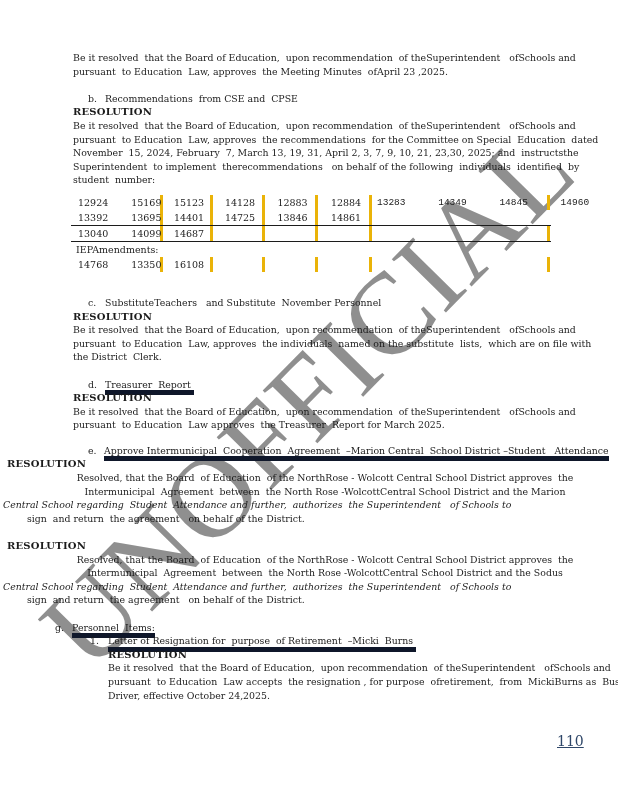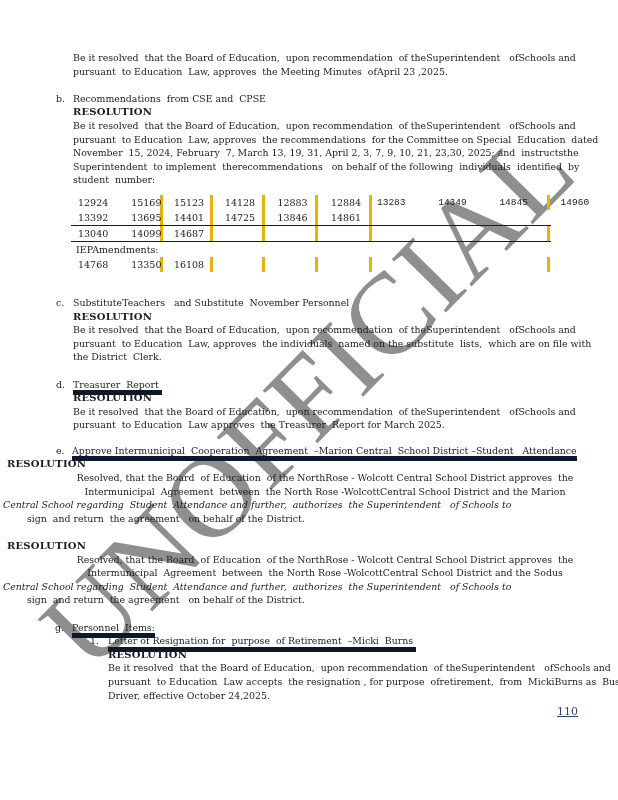--- a/index.html
+++ b/index.html
@@ -34,41 +34,41 @@
   .w17{width:17px;}
   .w16{width:16px;}
   .w18{width:18px;}
   .u{border-bottom:5px solid #0f172a;padding-bottom:0.5px;}
   
   .ml3{margin-left:3px;font-style:italic;}
   .ml7{margin-left:7px;}
   .ml27{margin-left:27px;}
   .ml32{margin-left:32px;text-align:center;}
   .ml55{margin-left:55px;}
-  .ml56{margin-left:56px;}
+  .ml56{margin-left:88px;}
   .ml73{margin-left:73px;}
   .ml90{margin-left:90px;}
   .ml108{margin-left:108px;}
   
   .tbl{margin-left:73px;width:477px;margin-top:8px;font-size:9.5px;}
   .trow{display:grid;grid-template-columns:90px 50px 52px 53px 54px 178px;}
   .trow > div{
     border-right:3px solid #eab308;
     padding-left:5px;
     line-height:15px;height:15px;
     white-space:pre;
     text-align:center;
   }
   .ws-lg{word-spacing:20px;}
   .ws-xl{word-spacing:27px;font-family:Liberation Mono, monospace;}
   .hline{border-top:1px solid #1c1c1c;height:0;margin-left:-2px;width:480px;}
   .ieplab{line-height:15px;height:15px;padding-left:3px;white-space:pre;}
   .pagenum{
-    position:absolute;left:557px;top:705px;
-    font-size:11px;color:#2e4668;text-decoration:underline;
+    position:absolute;left:557px;top:733px;
+    font-size:14px;color:#2e4668;text-decoration:underline;
   }
   [data-interactable]{cursor:default;}
 </style>
 </head>
 <body>
 
 <div class="page" data-interactable="false">
 
   <div class="watermark" data-interactable="false">UNOFFICIAL</div>
 

